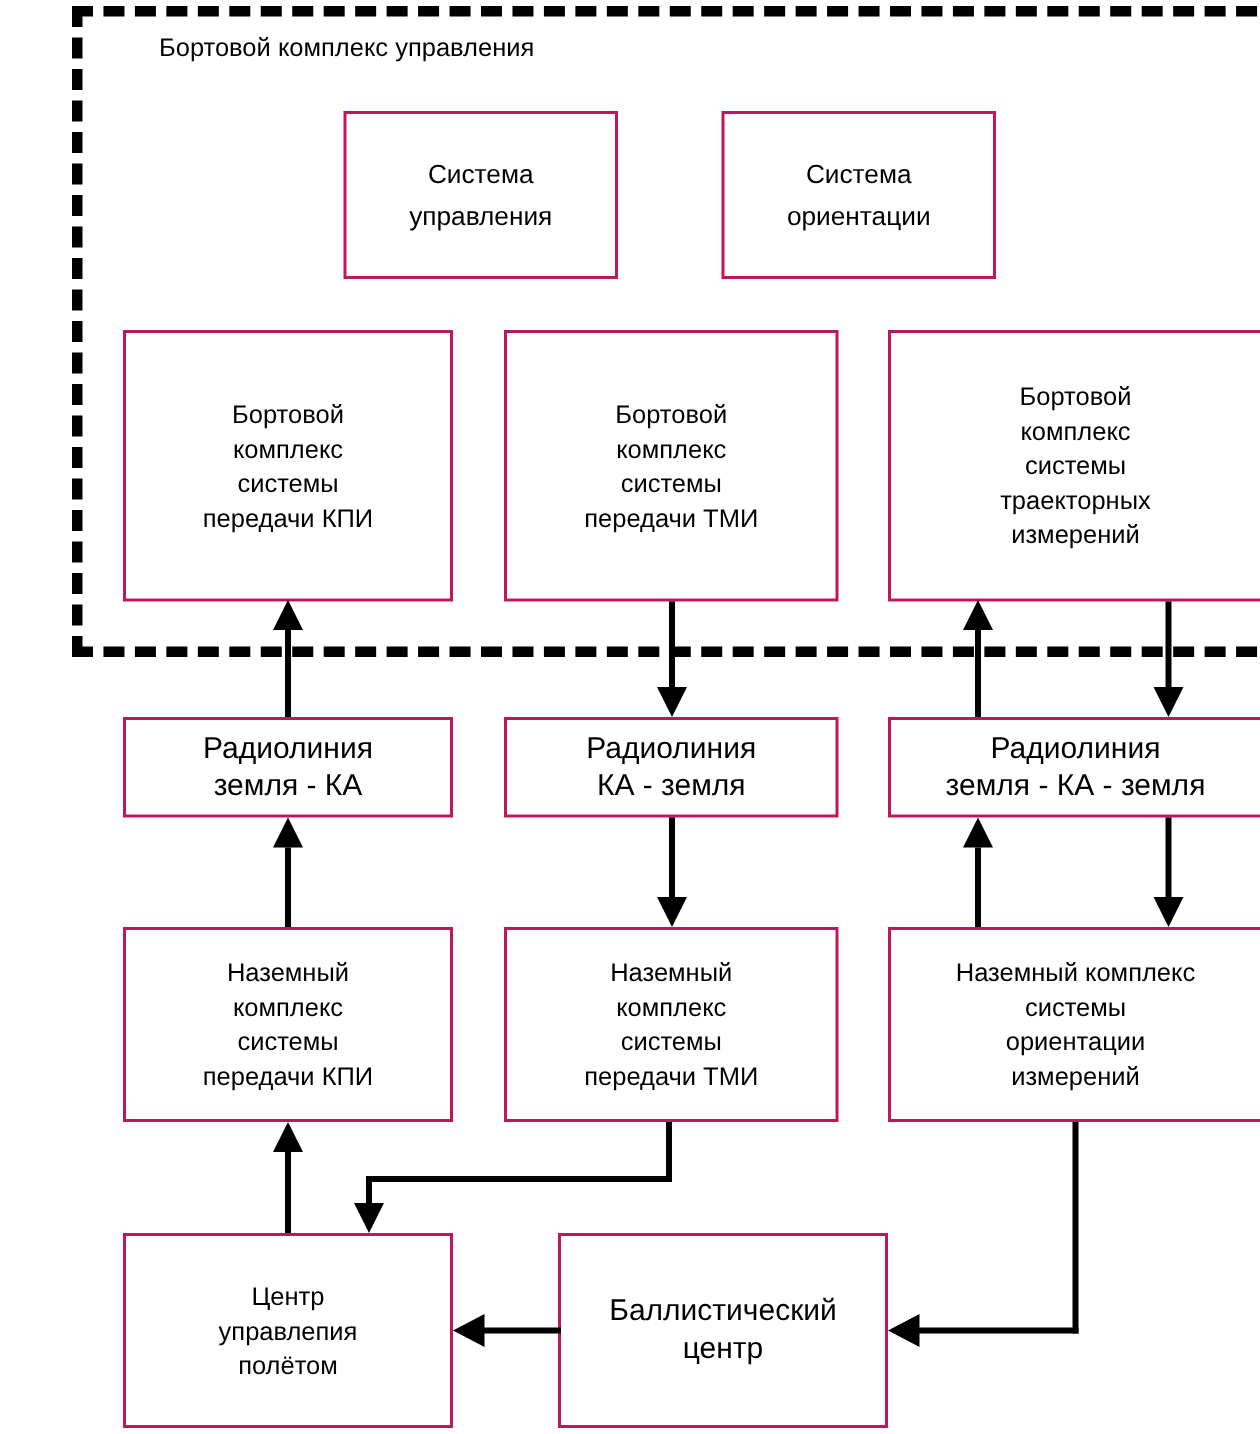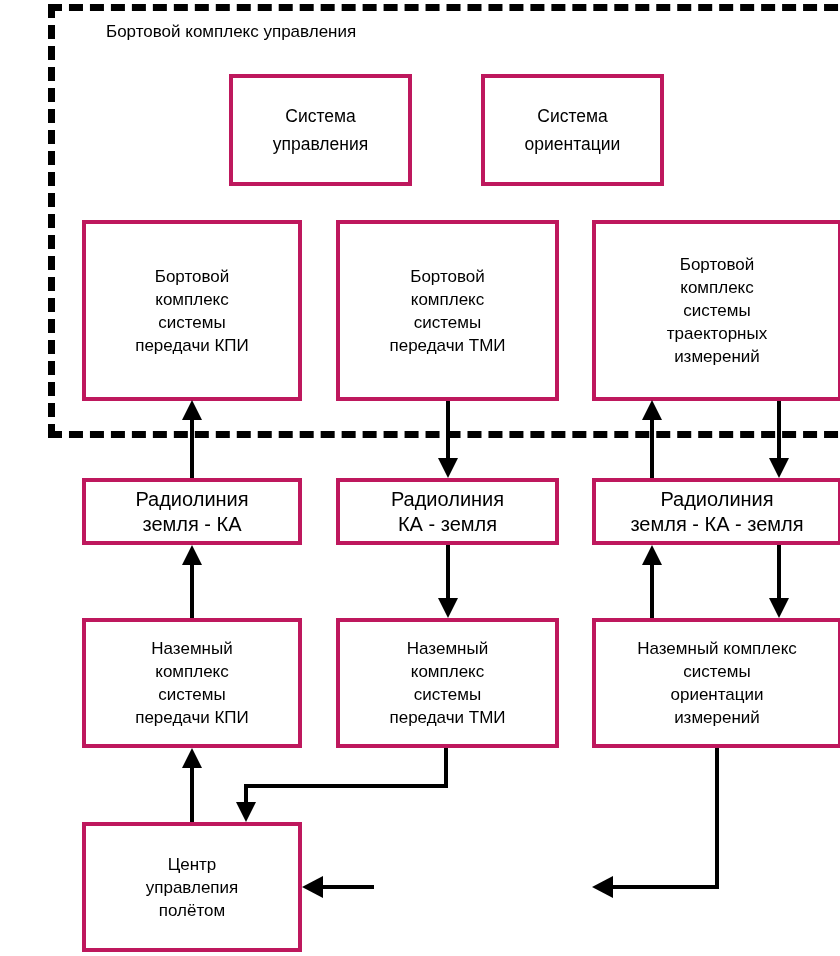--- a/index.html
+++ b/index.html
@@ -29,21 +29,21 @@
     position: absolute;
     font-size: 17px;
     line-height: 20px;
     white-space: nowrap;
     color: #000000;
   }
   
   .box {
     position: absolute;
     box-sizing: border-box;
-    border: 4px solid #be185d;
+    border: 2px solid #be185d;
     background: #ffffff;
     display: flex;
     align-items: center;
     justify-content: center;
     text-align: center;
     font-size: 17px;
     line-height: 23px;
     color: #000000;
     padding: 2px 6px;
     white-space: pre-line;
@@ -130,20 +130,22 @@
 
   <div class="box" style="left:548px; top:618px; width:250px; height:130px;">Наземный комплекс
 системы
 ориентации
 измерений</div>
 
   <div class="box" style="left:38px; top:822px; width:220px; height:130px;">Центр
 управлепия
 полётом</div>
 
+  <div class="box link" style="left:328px; top:822px; width:220px; height:130px;">Баллистический
+центр</div>
 
   <div class="vline" style="left:146px; top:420px; height:58px;"></div>
   <div class="arrow up" style="left:138px; top:400px;"></div>
 
   <div class="vline" style="left:402px; top:401px; height:57px;"></div>
   <div class="arrow down" style="left:394px; top:458px;"></div>
 
   <div class="vline" style="left:606px; top:420px; height:58px;"></div>
   <div class="arrow up" style="left:598px; top:400px;"></div>
 

